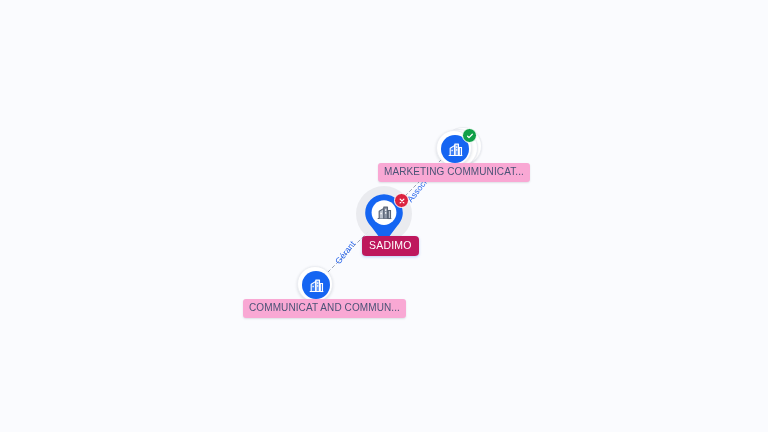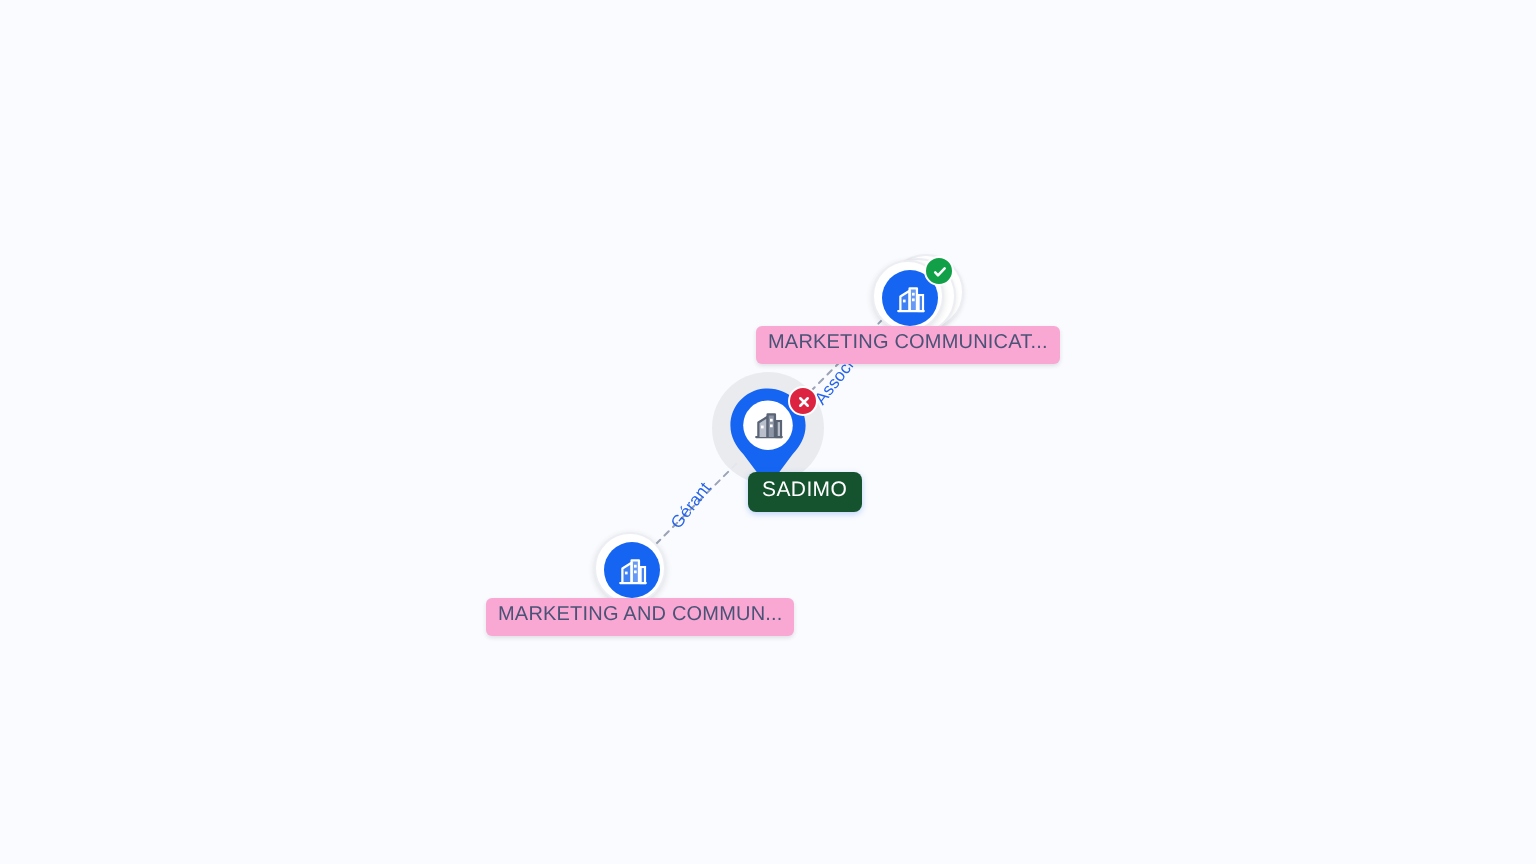--- a/index.html
+++ b/index.html
@@ -107,30 +107,29 @@
     left: 49px;
     top: 13px;
     background: #dc2340;
   }
   .badge svg { display: block; }
 
   #label-sadimo {
     position: absolute;
     left: 17px;
     top: 56px;
-    background: #14532d;
+    background: #be185d;
     color: #ffffff;
     font-size: 10.5px;
     line-height: 1;
     padding: 4px 7px 5px 7px;
     border-radius: 4px;
     white-space: nowrap;
     letter-spacing: 0.2px;
     box-shadow: 0 1px 3px rgba(21,101,242,0.28);
-    margin-left: 12px;
   }
 
   
   .circle-node-wrap {
     position: relative;
     width: 40px;
     height: 40px;
   }
   .stack-layer {
     position: absolute;
@@ -290,16 +289,16 @@
             <path d="M4.5 20.5V10.2L11 6.2v14.3" stroke="#ffffff" stroke-width="1.6" stroke-linejoin="round" fill="#ffffff" fill-opacity="0.18"></path>
             <path d="M11 20.5V4.5h5.2v16" stroke="#ffffff" stroke-width="1.6" stroke-linejoin="round" fill="#ffffff" fill-opacity="0.35"></path>
             <rect x="17.4" y="9.2" width="3.1" height="11.3" stroke="#ffffff" stroke-width="1.5" fill="#ffffff" fill-opacity="0.2"></rect>
             <rect x="12.7" y="7.6" width="1.9" height="2" fill="#ffffff"></rect>
             <rect x="12.7" y="11.6" width="1.9" height="2" fill="#ffffff"></rect>
             <rect x="6.3" y="12.4" width="1.9" height="2" fill="#ffffff"></rect>
           </svg>
         </div>
       </div>
     </div>
-    <div class="node-caption" id="caption-marketing-and-communication">MARKETING AND COMMUN...</div>
+    <div class="node-caption" id="caption-marketing-and-communication">COMMUNICAT AND COMMUN...</div>
   </div>
 
 </div>
 
 </body></html>

